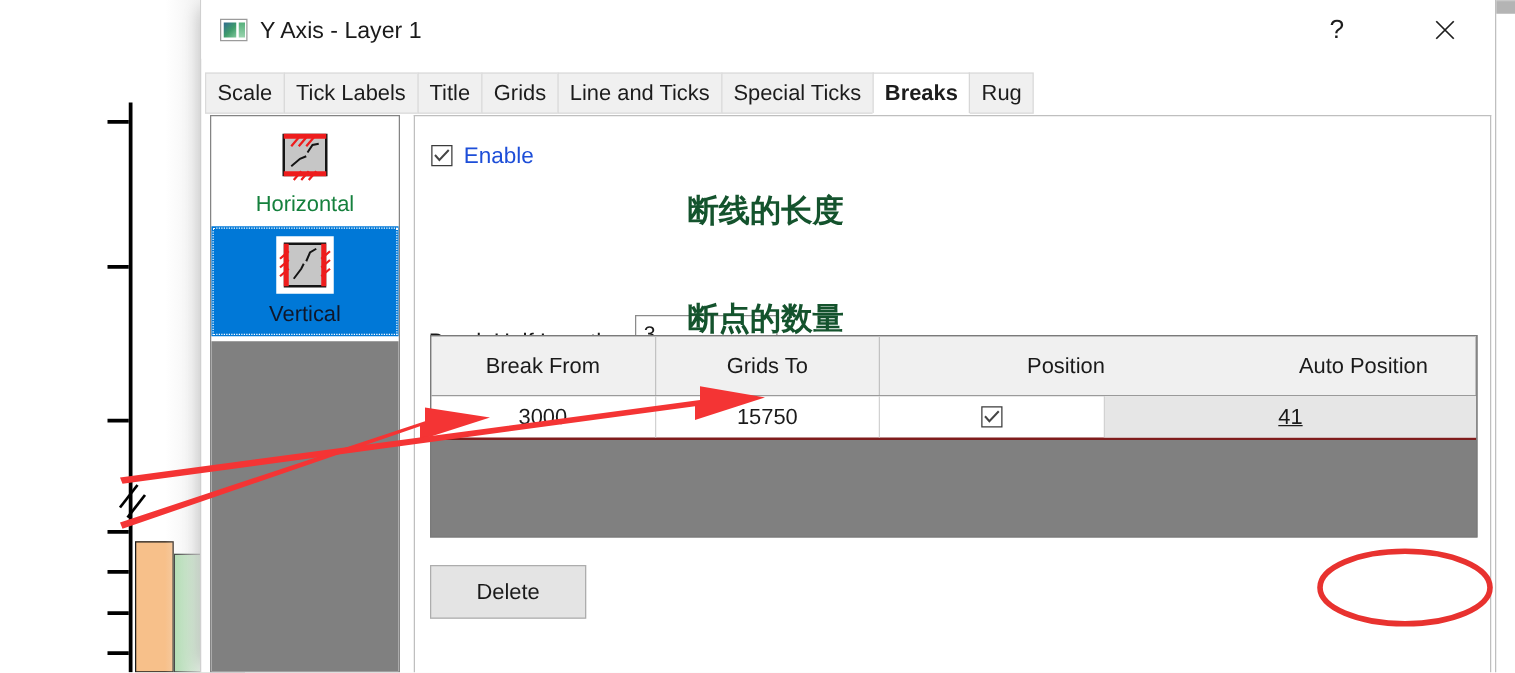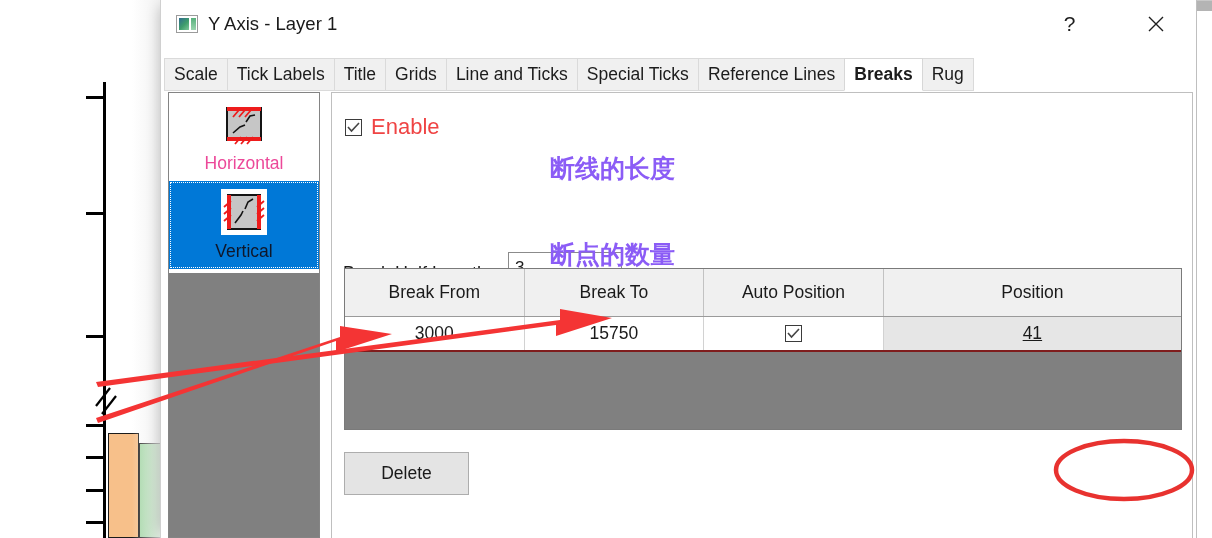--- a/index.html
+++ b/index.html
@@ -199,21 +199,21 @@
   }
   .orient-item.selected {
     background: #0078d7;
     outline: 1px dotted #ffffff;
     outline-offset: -2px;
   }
   .orient-item .glyph { width: 46px; height: 46px; }
   .orient-item .olabel {
     margin-top: 6px;
     font-size: 17.5px;
-    color: #ec4899;
+    color: #15803d;
   }
   .orient-item.selected .olabel { color: #0f172a; }
   #orient-filler {
     position: absolute;
     left: 0; top: 180px;
     right: 0; bottom: 0;
     background: #808080;
   }
 
   
@@ -242,21 +242,21 @@
   .checkbox-box svg { display: block; }
 
   #enable-row {
     position: absolute;
     left: 13px; top: 21px;
     display: flex;
     align-items: center;
     gap: 9px;
     cursor: default;
   }
-  #enable-row .lbl { font-size: 22px; color: #ef4444; }
+  #enable-row .lbl { font-size: 18px; color: #1d4ed8; }
 
   .field-label {
     position: absolute;
     font-size: 18px;
     color: #1a1a1a;
     white-space: nowrap;
   }
   #lbl-half-length { left: 11px; top: 170px; }
   #lbl-num-breaks { left: 11px; top: 227px; }
 
@@ -293,21 +293,21 @@
   #select-num-breaks .chev {
     width: 24px;
     display: flex;
     align-items: center;
     justify-content: center;
   }
 
   
   .cn-annot {
     position: absolute;
-    color: #8b5cf6;
+    color: #14532d;
     font-size: 25px;
     font-weight: bold;
     white-space: nowrap;
     font-family: "DejaVu Sans", sans-serif;
   }
   #cn-length { left: 550px; top: 152px; }
   #cn-count  { left: 550px; top: 238px; }
 
   
   #break-table {
@@ -453,21 +453,20 @@
 
 </div>
 
 <div id="tabstrip">
   <div class="tab">Scale</div>
   <div class="tab">Tick Labels</div>
   <div class="tab">Title</div>
   <div class="tab">Grids</div>
   <div class="tab">Line and Ticks</div>
   <div class="tab">Special Ticks</div>
-  <div class="tab">Reference Lines</div>
   <div class="tab active">Breaks</div>
   <div class="tab">Rug</div>
 </div>
 
 <div id="orient-list">
   <div class="orient-item">
     <svg class="glyph" viewBox="0 0 46 46">
       <rect x="6" y="7" width="34" height="32" fill="#c6c6c6" stroke="#141414" stroke-width="2"></rect>
       <rect x="6" y="6" width="34" height="4" fill="#ee1c1c"></rect>
       <rect x="6" y="36" width="34" height="4" fill="#ee1c1c"></rect>
@@ -515,23 +514,23 @@
     <span class="chev">
       <svg width="13" height="8" viewBox="0 0 13 8">
         <path d="M1 1.5 L6.5 6.5 L12 1.5" stroke="#3a3a3a" stroke-width="1.4" fill="none"></path>
       </svg>
     </span>
   </div>
 
   <div id="break-table">
     <div class="thead">
       <div class="th col-0">Break From</div>
-      <div class="th col-1">Break To</div>
+      <div class="th col-1">Grids To</div>
+      <div class="th col-3">Position</div>
       <div class="th col-2">Auto Position</div>
-      <div class="th col-3">Position</div>
     </div>
     <div class="trow">
       <div class="td col-0">3000</div>
       <div class="td col-1">15750</div>
       <div class="td col-2">
         <span class="checkbox-box">
           <svg width="13" height="11" viewBox="0 0 13 11">
             <path d="M1 5 L4.5 9 L12 1" stroke="#454545" stroke-width="1.6" fill="none"></path>
           </svg>
         </span>

